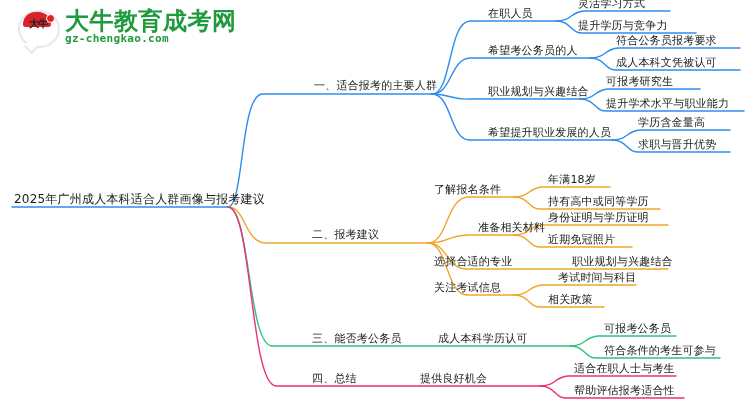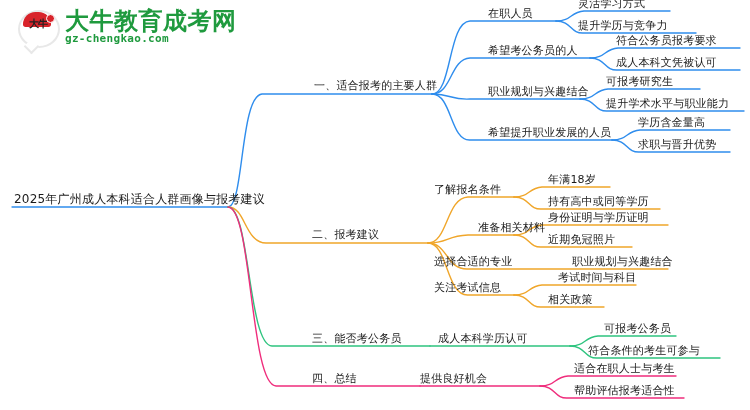--- a/index.html
+++ b/index.html
@@ -162,20 +162,20 @@
   <div class="node node-l2" style="left:434px;top:255px;">选择合适的专业</div>
   <div class="node node-l3" style="left:572px;top:255px;">职业规划与兴趣结合</div>
 
   <div class="node node-l2" style="left:434px;top:281px;">关注考试信息</div>
   <div class="node node-l3" style="left:548px;top:271px;margin-left:10px;">考试时间与科目</div>
   <div class="node node-l3" style="left:548px;top:293px;">相关政策</div>
 
   <div class="node node-l1" style="left:312px;top:332px;">三、能否考公务员</div>
   <div class="node node-l2" style="left:438px;top:332px;">成人本科学历认可</div>
   <div class="node node-l3" style="left:604px;top:322px;">可报考公务员</div>
-  <div class="node node-l3" style="left:588px;top:344px;">符合条件的考生可参与</div>
+  <div class="node node-l3" style="left:604px;top:344px;">符合条件的考生可参与</div>
 
   <div class="node node-l1" style="left:312px;top:372px;">四、总结</div>
   <div class="node node-l2" style="left:420px;top:372px;">提供良好机会</div>
   <div class="node node-l3" style="left:574px;top:384px;">帮助评估报考适合性</div>
   <div class="node node-l3" style="left:574px;top:362px;">适合在职人士与考生</div>
 
 </div>
 
 </body></html>

